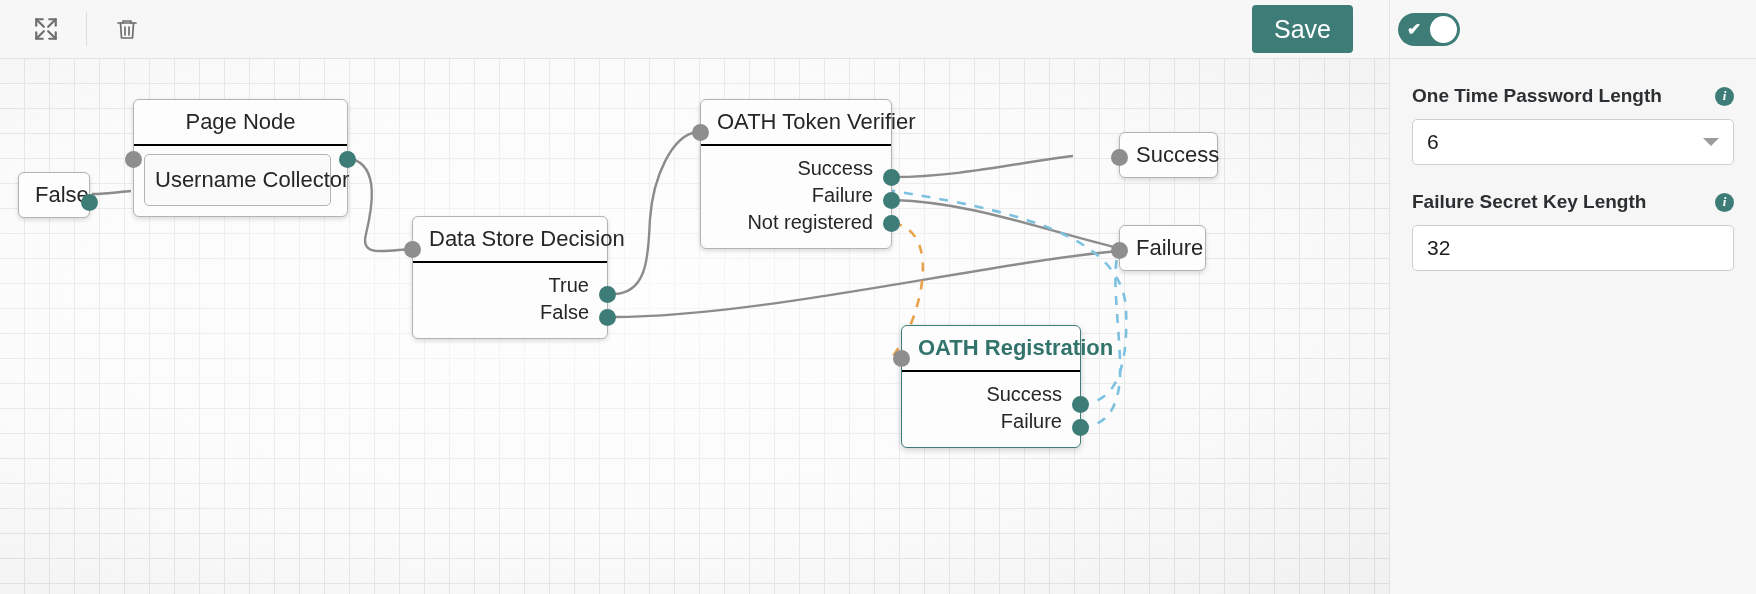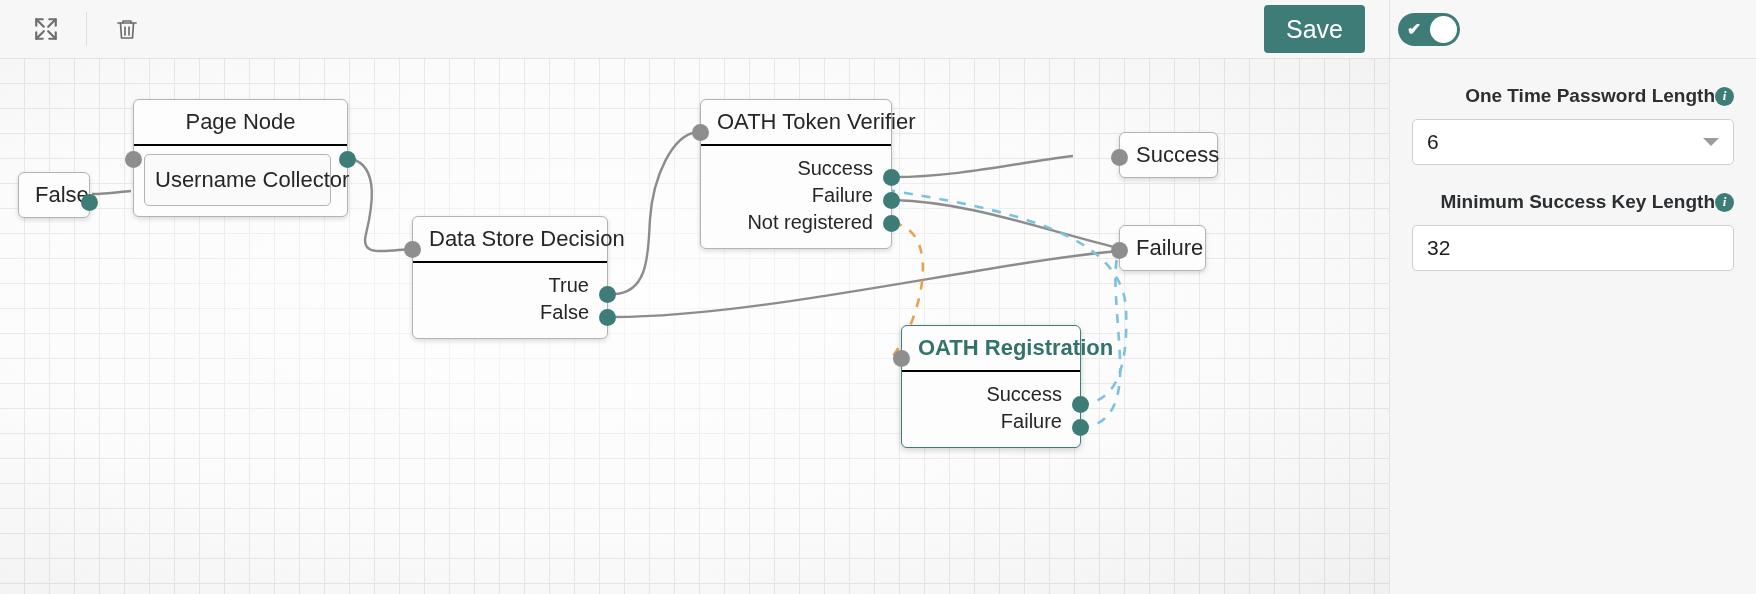--- a/index.html
+++ b/index.html
@@ -35,21 +35,21 @@
   .tb-spacer { flex: 1; }
   .save-btn {
     background: #3e7d77;
     color: #ffffff;
     border: none;
     border-radius: 4px;
     font-size: 25px;
     font-family: "Liberation Sans", sans-serif;
     padding: 0 22px;
     height: 48px;
-    margin-right: 24px;
+    margin-right: 36px;
     cursor: pointer;
     line-height: 48px;
   }
 
   
   .topbar-right {
     position: absolute; left: 1389px; top: 0;
     width: 367px; height: 59px;
     background: #f7f7f7;
     border-bottom: 1px solid #e3e3e3;
@@ -153,21 +153,21 @@
   .panel {
     position: absolute; left: 1389px; top: 59px;
     width: 367px; height: 535px;
     background: #f6f6f6;
     border-left: 1px solid #e3e3e3;
     padding: 26px 22px 0 22px;
     overflow: visible;
   }
   .field { margin-bottom: 26px; position: relative; }
   .field-label {
-    display: flex; align-items: center; justify-content: flex-end;
+    display: flex; align-items: center; justify-content: space-between;
     font-size: 19px; font-weight: bold; color: #2c2f31;
     margin-bottom: 12px;
   }
   .info-icon {
     width: 19px; height: 19px; border-radius: 50%;
     background: #3e7d77; color: #ffffff;
     font-size: 13px; font-weight: bold; font-style: italic;
     display: flex; align-items: center; justify-content: center;
     font-family: "Liberation Serif", serif;
     flex: 0 0 auto;
@@ -345,21 +345,21 @@
         <span class="info-icon">i</span>
       </div>
       <div class="control">
         <span>6</span>
         <span class="caret down"></span>
       </div>
     </div>
 
     <div class="field">
       <div class="field-label">
-        <span>Minimum Success Key Length</span>
+        <span>Failure Secret Key Length</span>
         <span class="info-icon">i</span>
       </div>
       <div class="control">
         <span>32</span>
       </div>
     </div>
 
 
   </div>
 

